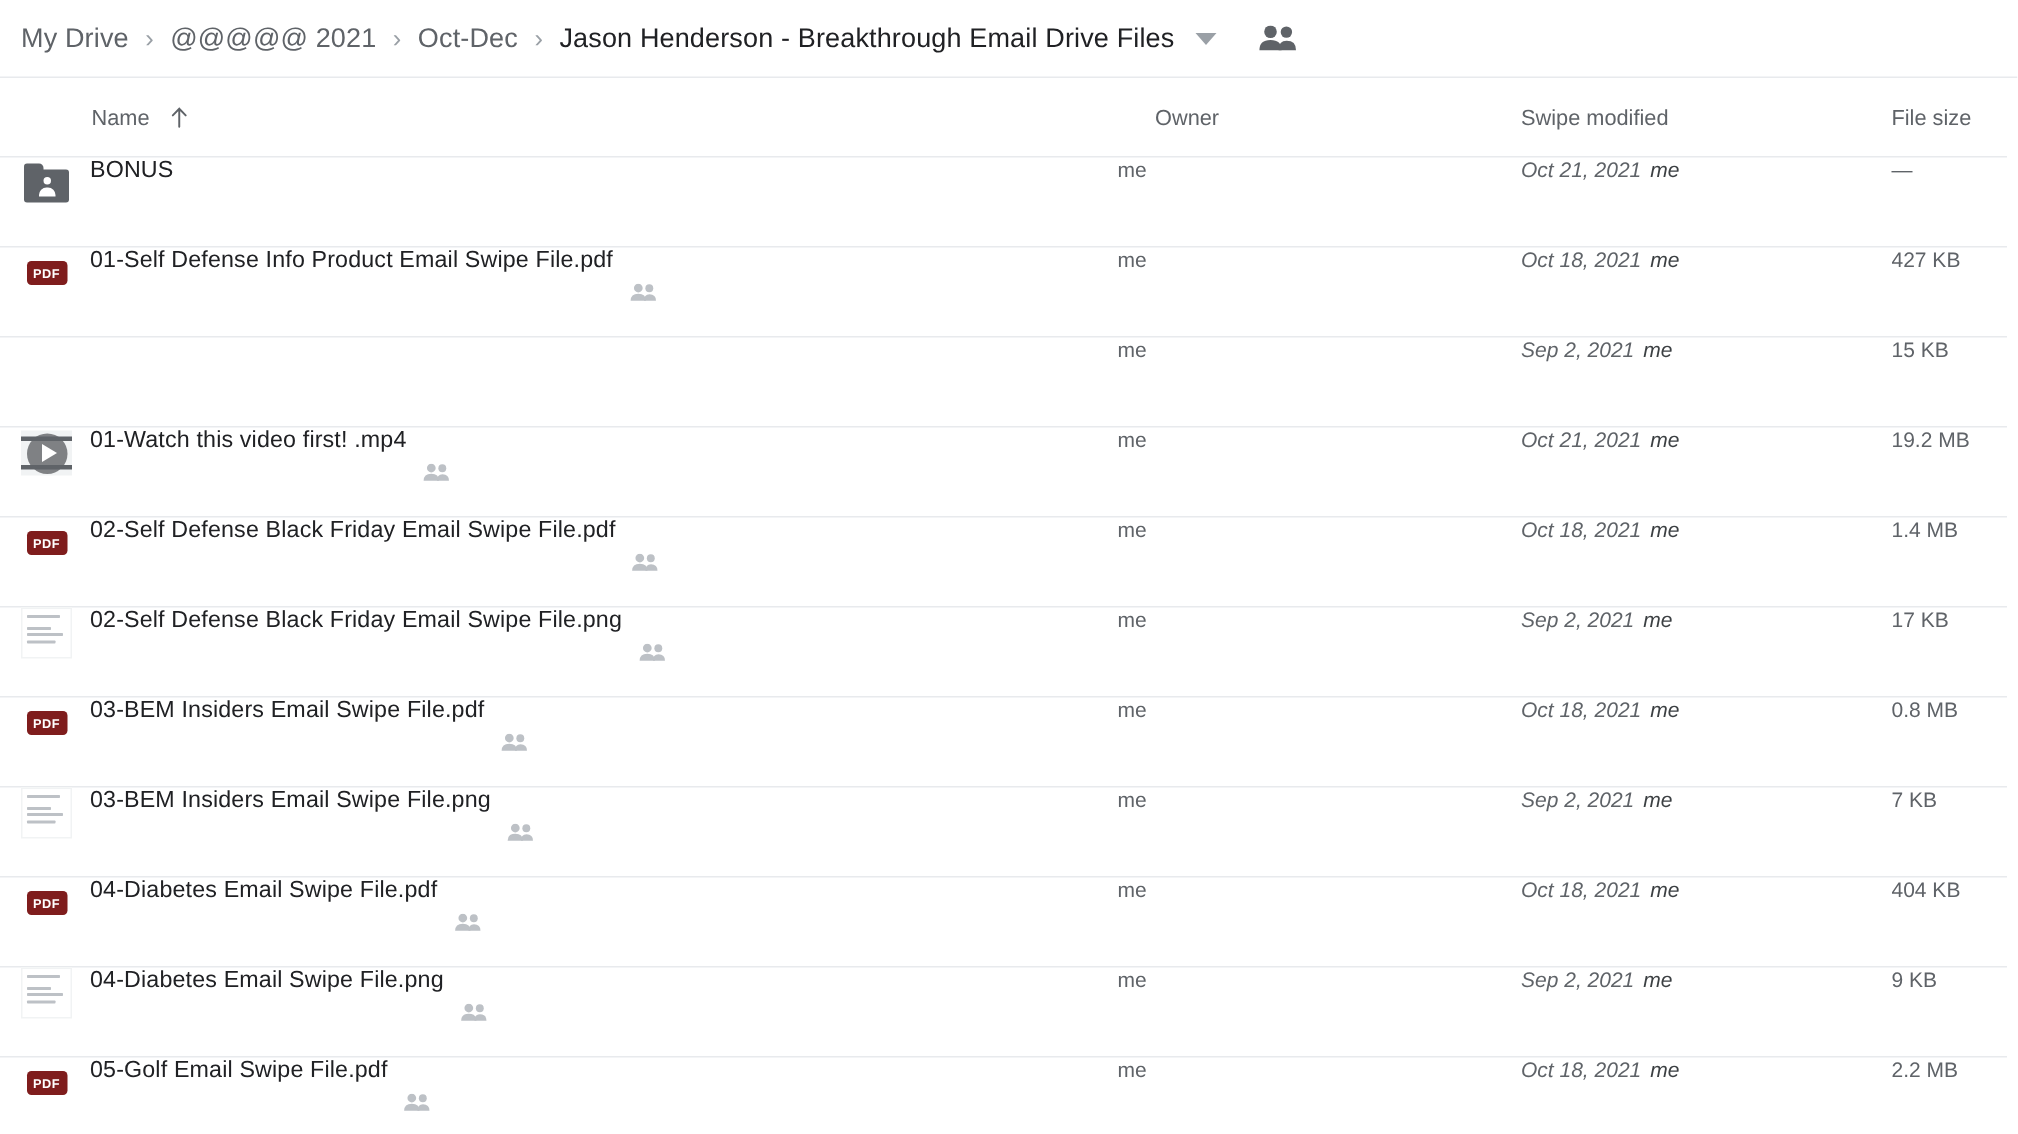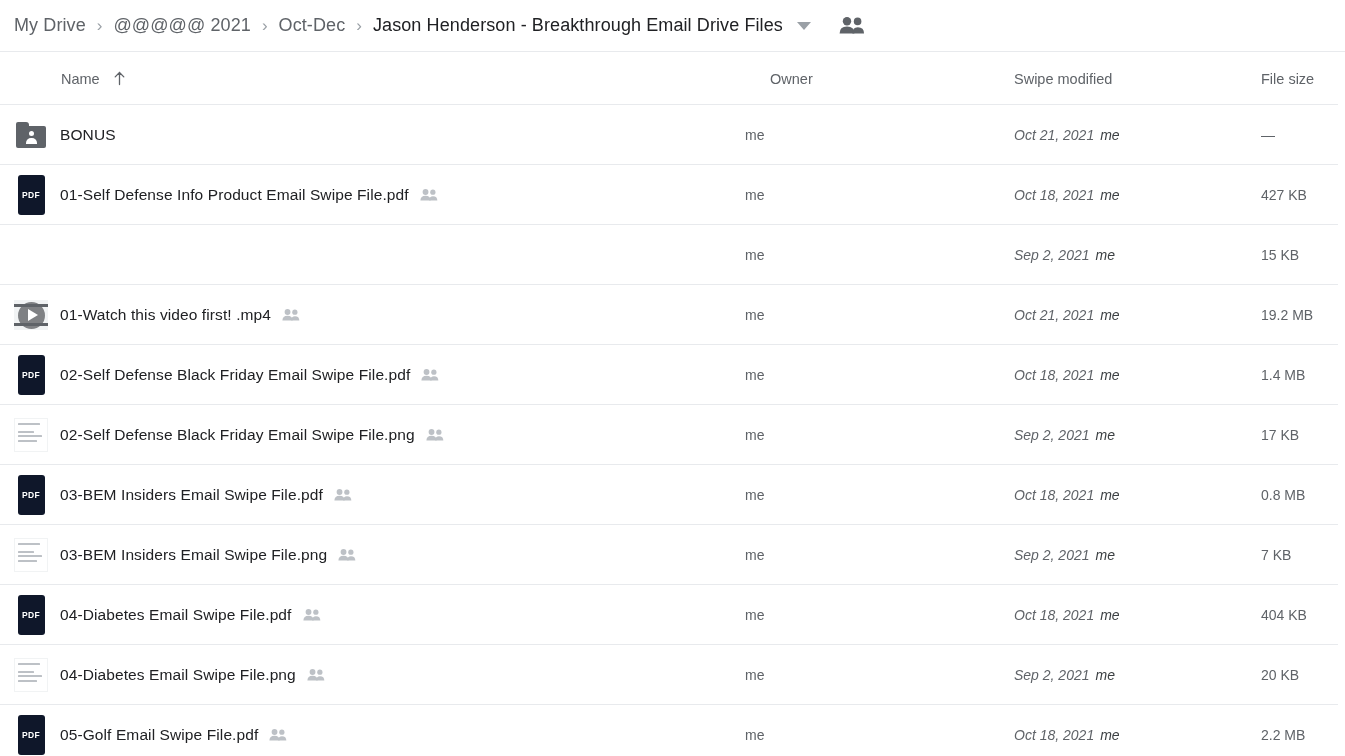--- a/index.html
+++ b/index.html
@@ -101,21 +101,20 @@
     left: 0; right: 7px; bottom: 0;
     height: 1px;
     background: #e8eaed;
   }
 
   .cell {
     position: absolute;
     top: 0;
     height: 60px;
     display: flex;
-    align-items: center;
     white-space: nowrap;
   }
   .cell-name     { left: 14px; max-width: 720px; }
   .cell-owner    { left: 745px; font-size: 14px; color: #5f6368; }
   .cell-modified { left: 1014px; font-size: 14px; color: #5f6368; font-style: italic; }
   .cell-size     { left: 1261px; font-size: 14px; color: #5f6368; }
 
   .modified-by {
     color: #3c4043;
     margin-left: 6px;
@@ -171,22 +170,22 @@
   }
   .ico-folder-shared .f-torso {
     position: absolute;
     left: 9.5px; top: 16px;
     width: 11px; height: 6px;
     background: #ffffff;
     border-radius: 5px 5px 0 0;
   }
 
   .ico-pdf {
-    width: 27px; height: 40px;
-    background: #0f172a;
+    width: 27px; height: 16px;
+    background: #7f1d1d;
     border-radius: 3px;
     display: flex;
     align-items: center;
     justify-content: center;
   }
   .ico-pdf span {
     color: #ffffff;
     font-size: 8.5px;
     font-weight: bold;
     letter-spacing: 0.3px;
@@ -510,21 +509,21 @@
             <path d="M0.6 16.5 Q0.6 9.6 8 9.6 Q15.4 9.6 15.4 16.5 Z" fill="#bdc1c6"></path>
             <path d="M13.4 16.5 Q13.4 10.2 18.8 10.2 Q25 10.2 25 16.5 Z" fill="#bdc1c6"></path>
           </svg>
         </span>
       </div>
       <div class="cell cell-owner">me</div>
       <div class="cell cell-modified">
         <span>Sep 2, 2021</span>
         <span class="modified-by">me</span>
       </div>
-      <div class="cell cell-size">20 KB</div>
+      <div class="cell cell-size">9 KB</div>
     </div>
     <div class="file-row">
       <div class="cell cell-name">
         <div class="icon-slot">
           <div class="ico-pdf">
             <span>PDF</span>
           </div>
         </div>
         <span class="file-name">05-Golf Email Swipe File.pdf</span>
         <span class="shared-badge">

